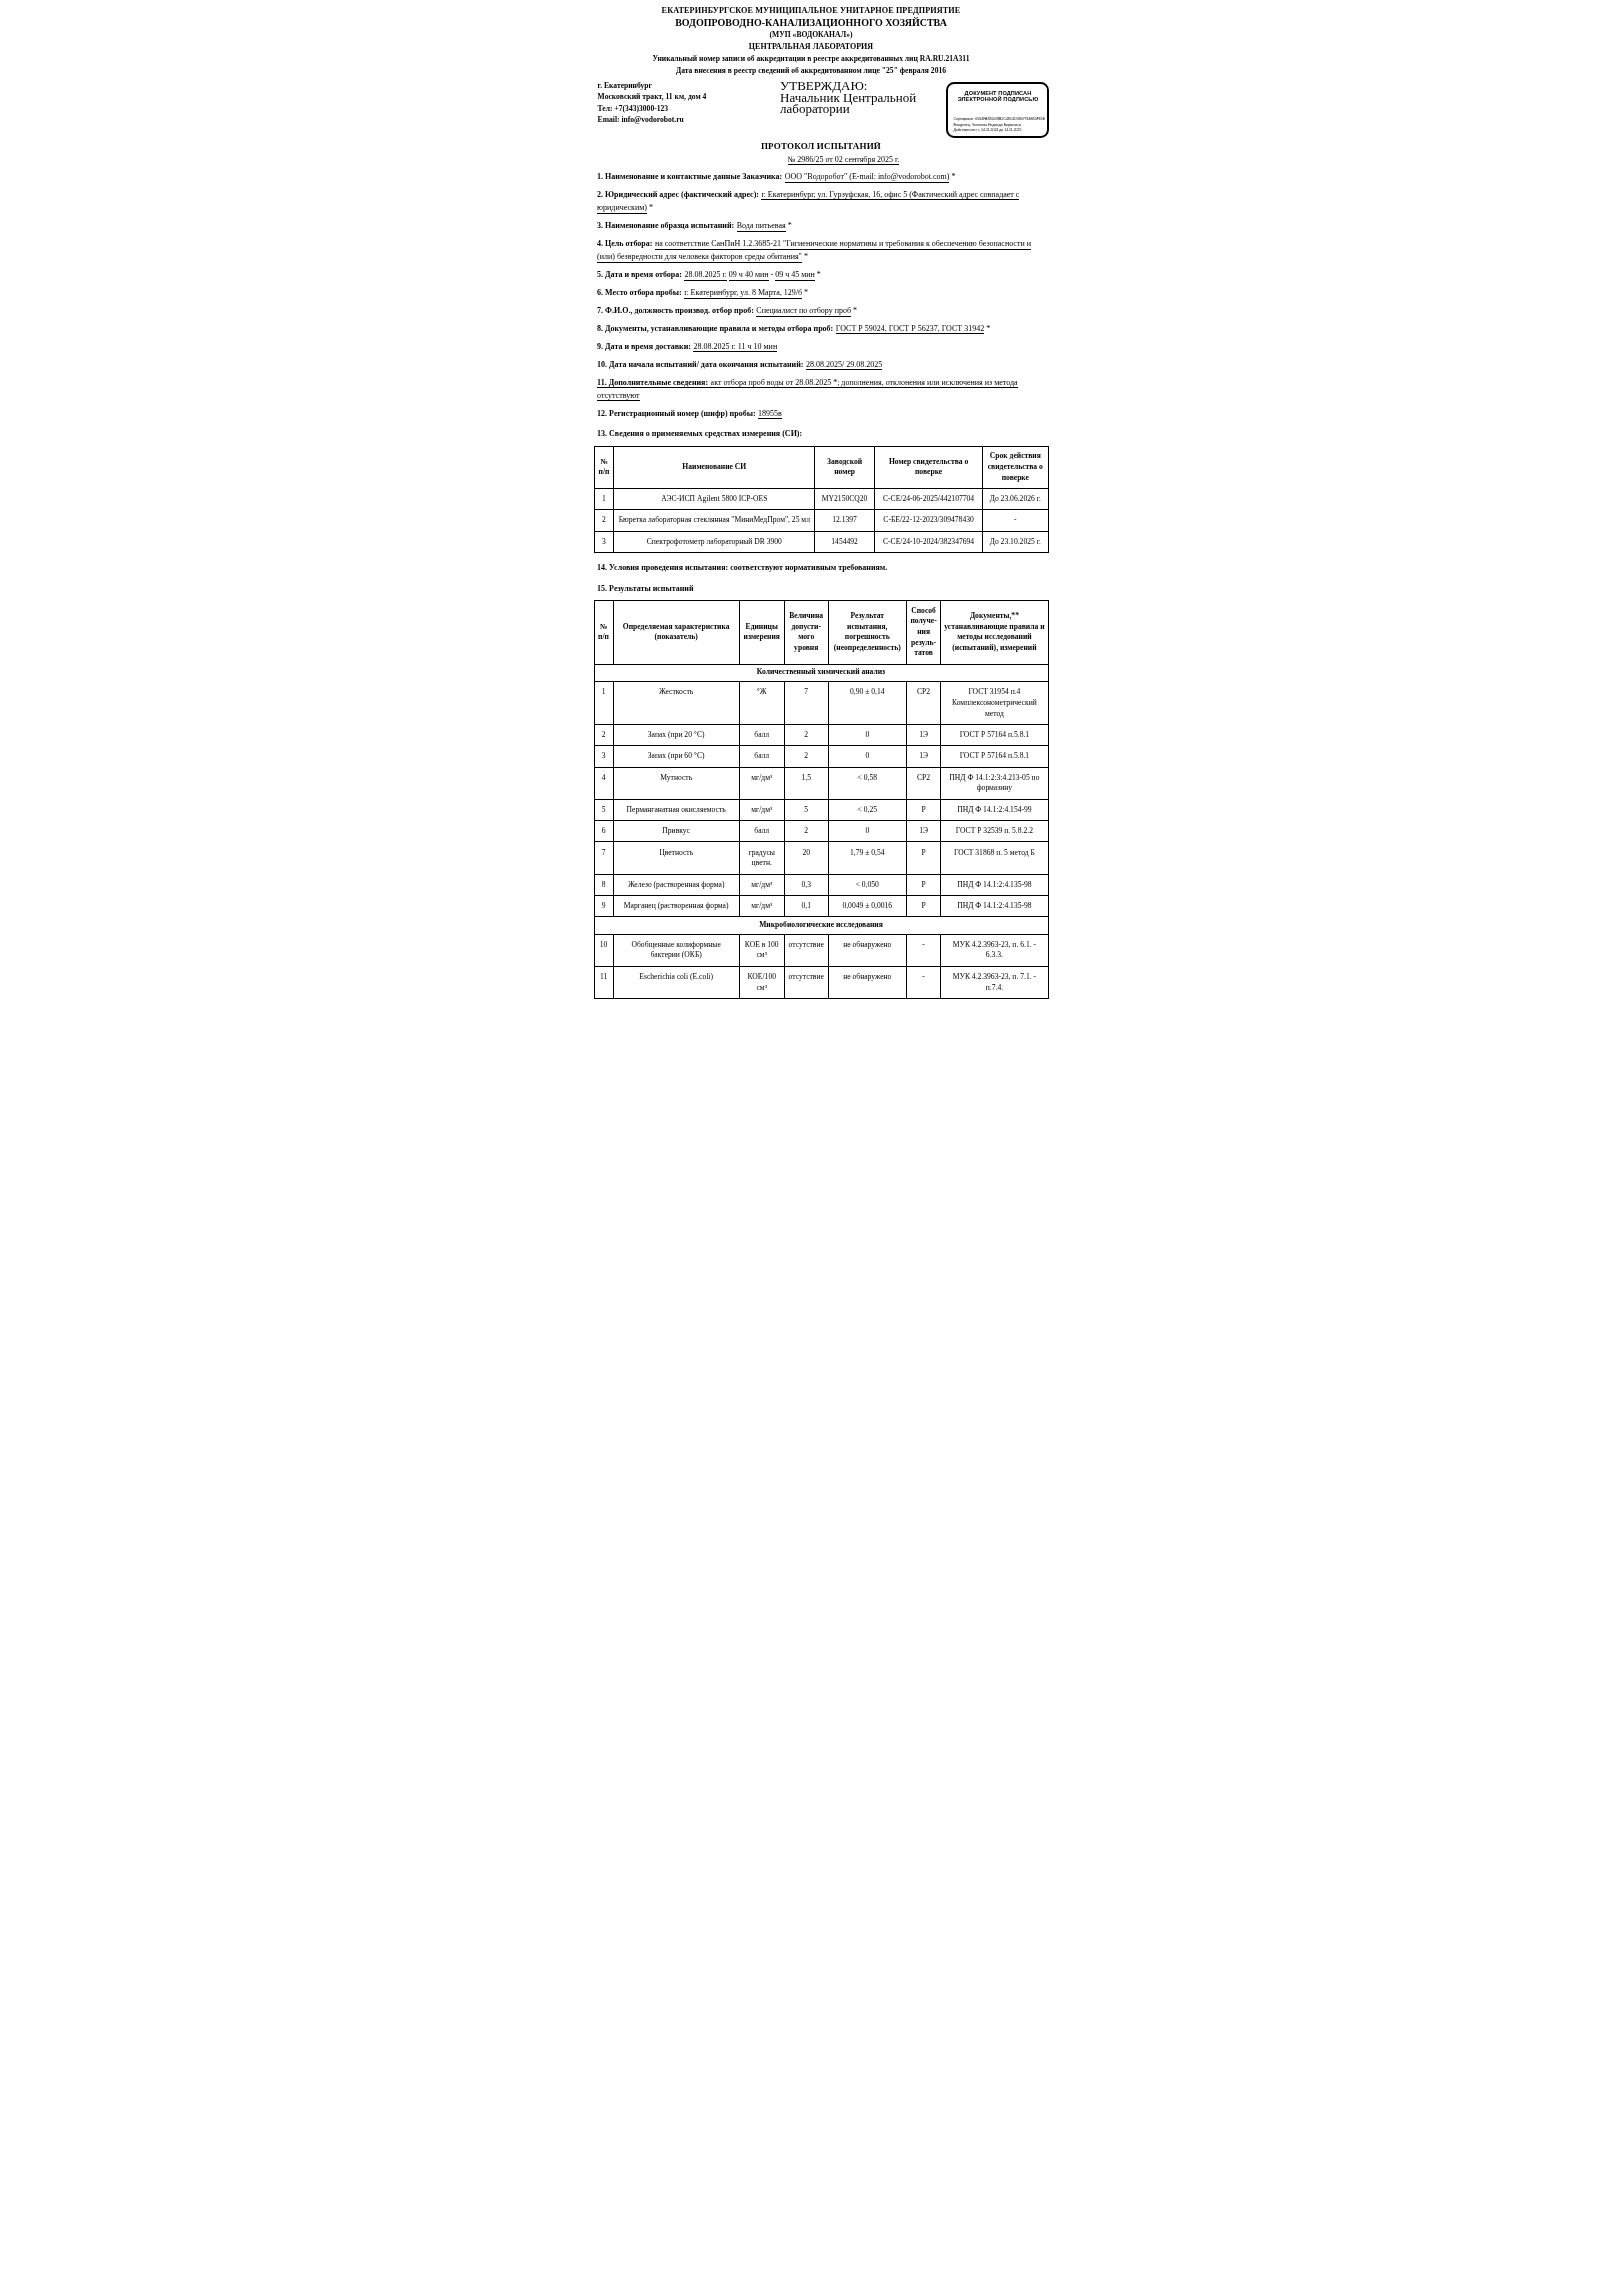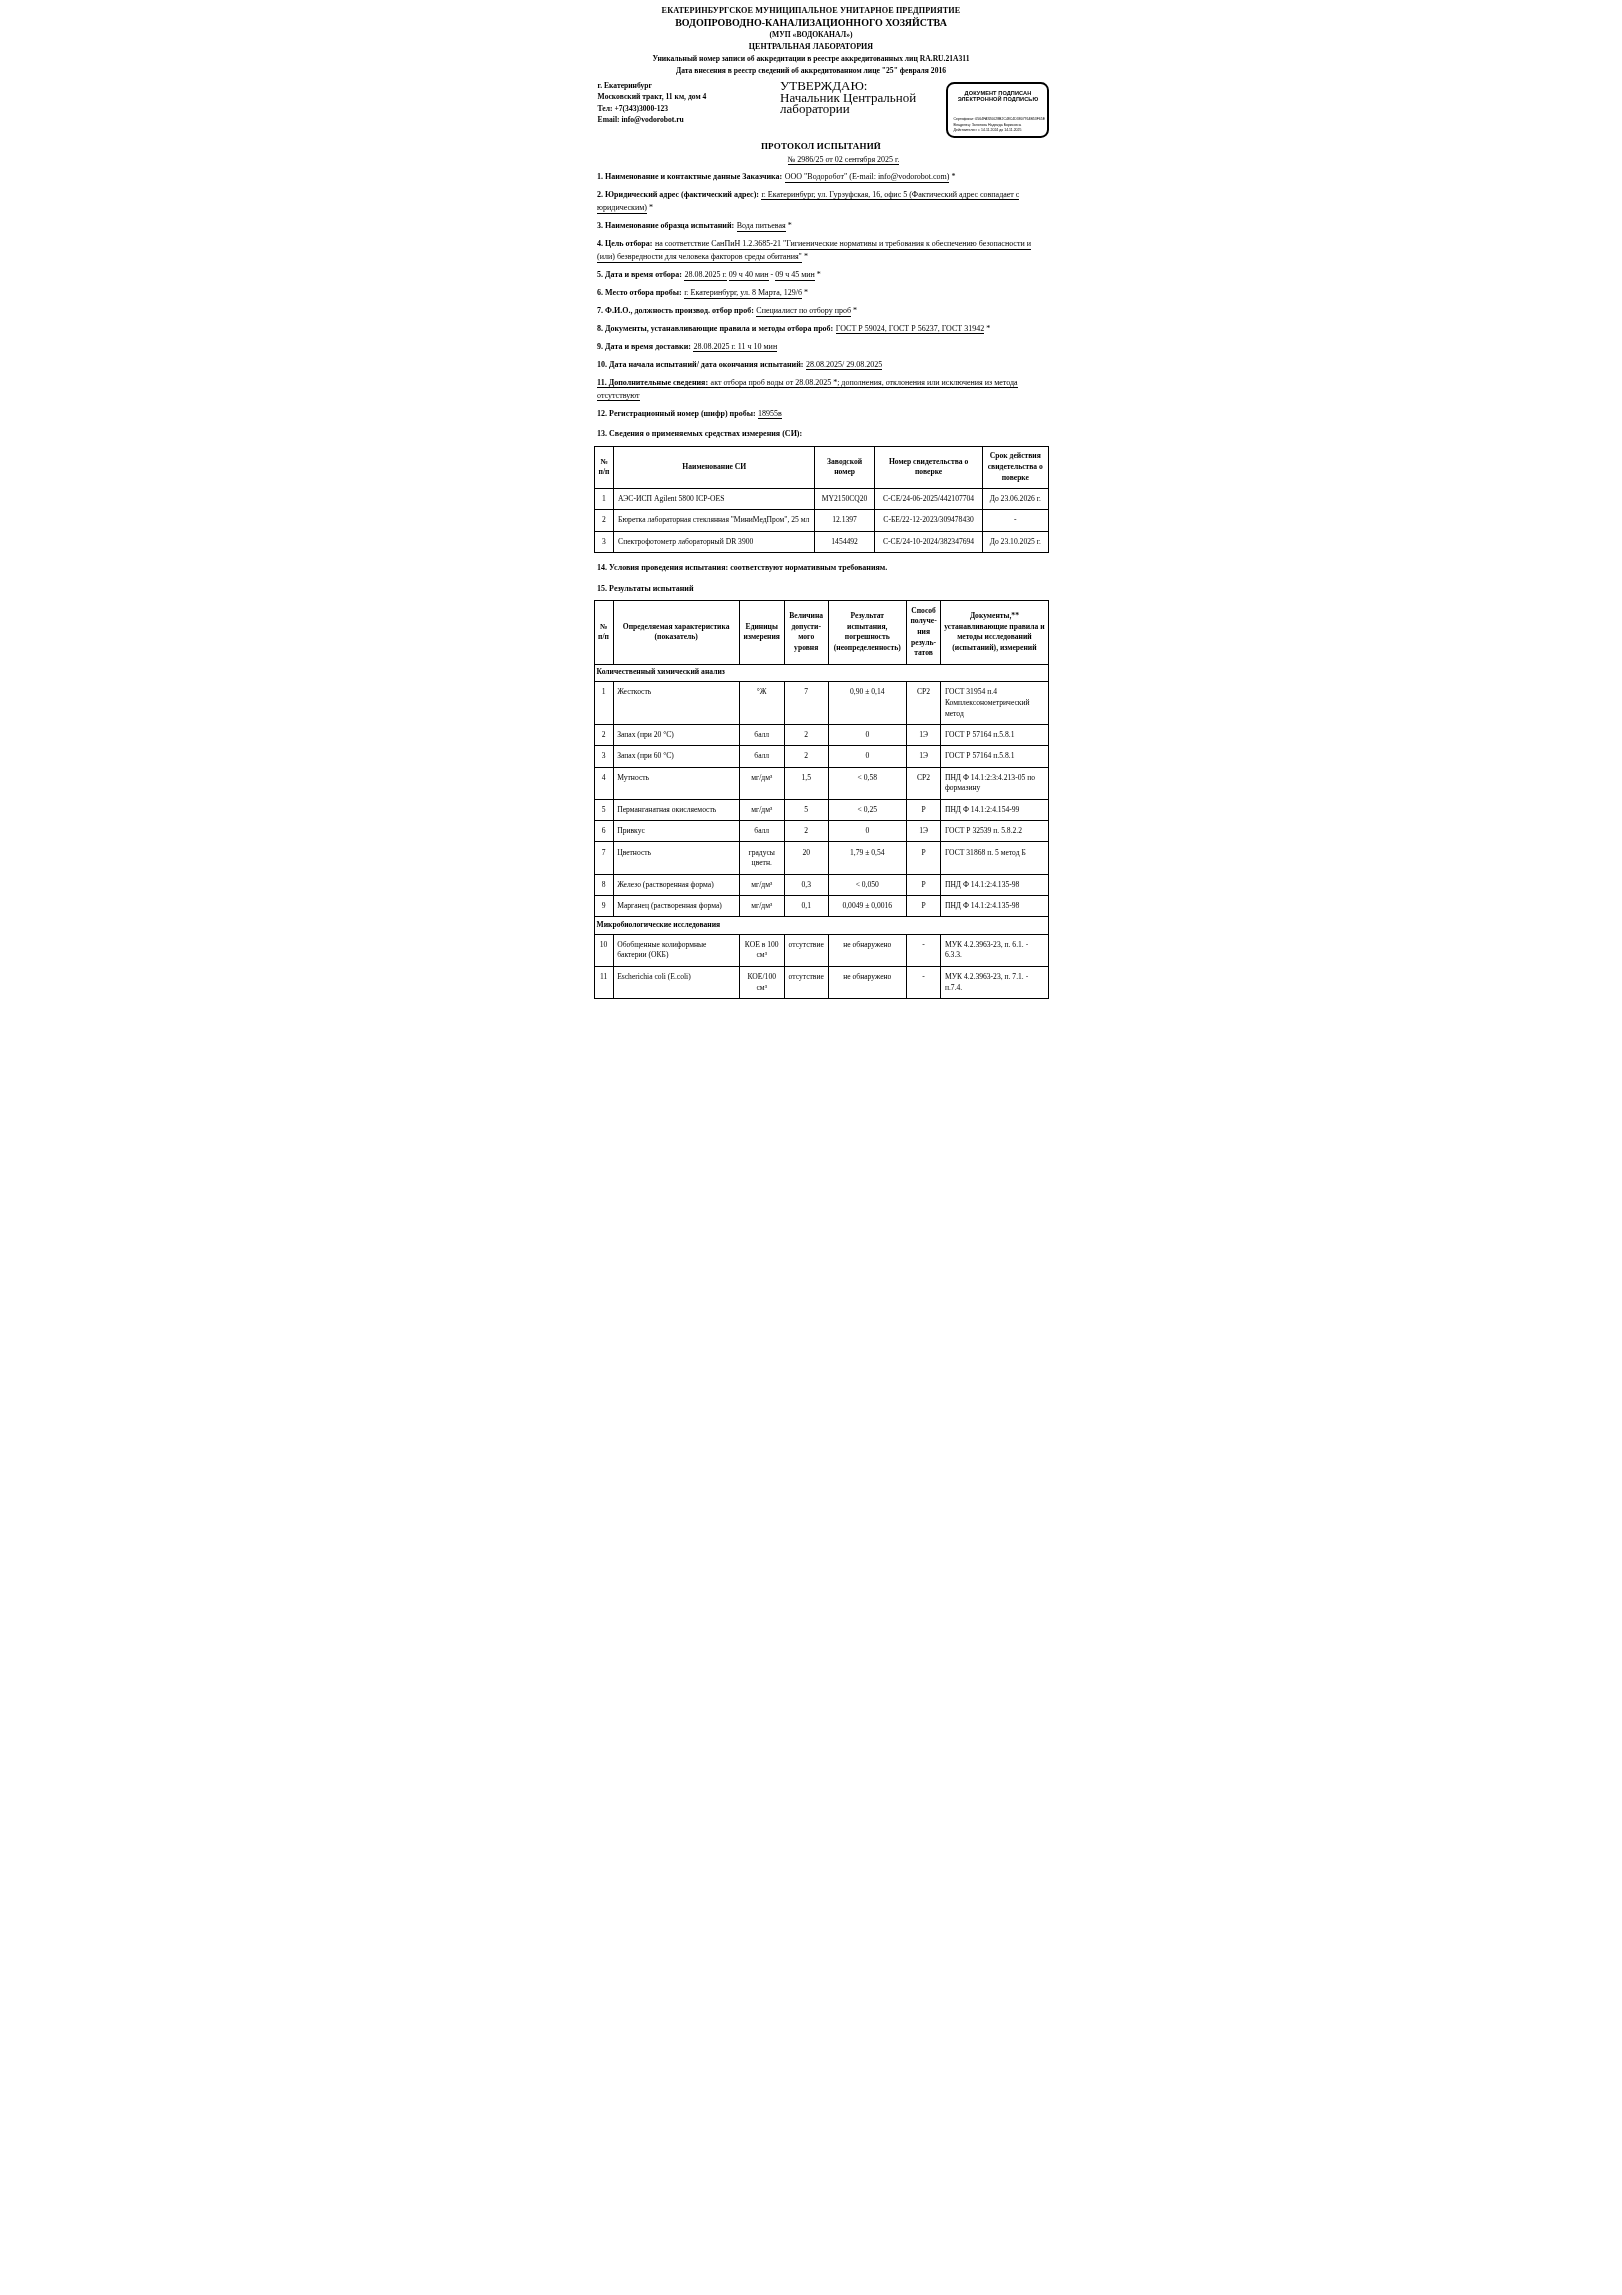--- a/index.html
+++ b/index.html
@@ -118,24 +118,24 @@
     padding: 4.6px 2.5px;
     line-height: 10.7px;
   }
   td {
     vertical-align: top;
     padding: 5.1px 3.6px 4.6px 3.6px;
     line-height: 10.7px;
   }
   .si-table { margin-top: 1px; }
   .si-table td.c, .res-table td.c { text-align: center; }
-  .si-table td.l, .res-table td.l { text-align: left; }
+  .si-table td.l, .res-table td.l { text-align: center; }
   .res-table { margin-top: 1px; }
   .res-table .section-row td {
-    text-align: left;
+    text-align: center;
     font-weight: bold;
     padding: 2.5px 2px 3.1px 2px;
   }
   .spacer-14 { margin-top: 8.2px; }
 </style>
 </head>
 <body>
 
 <div class="page">
 

